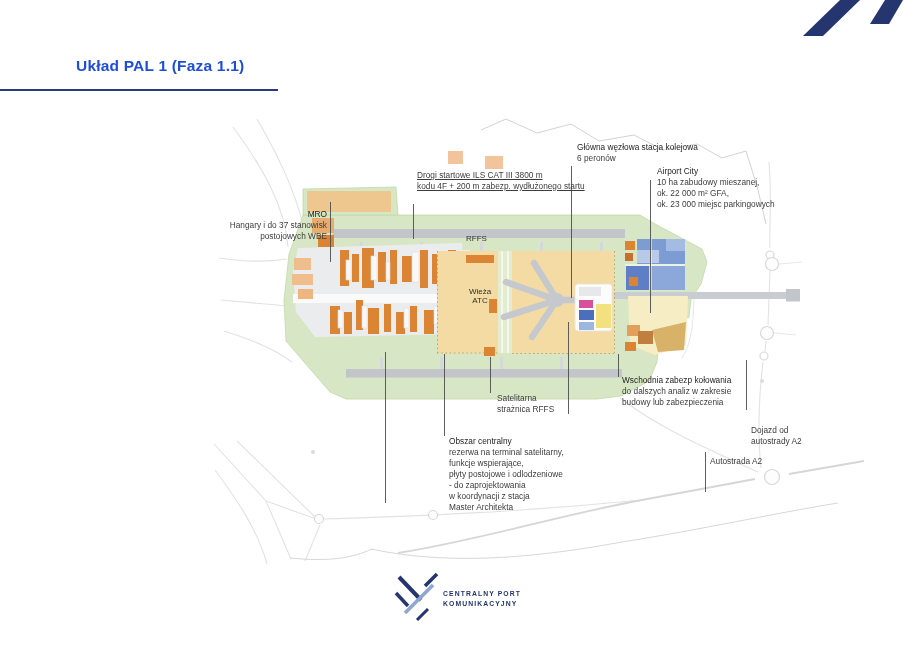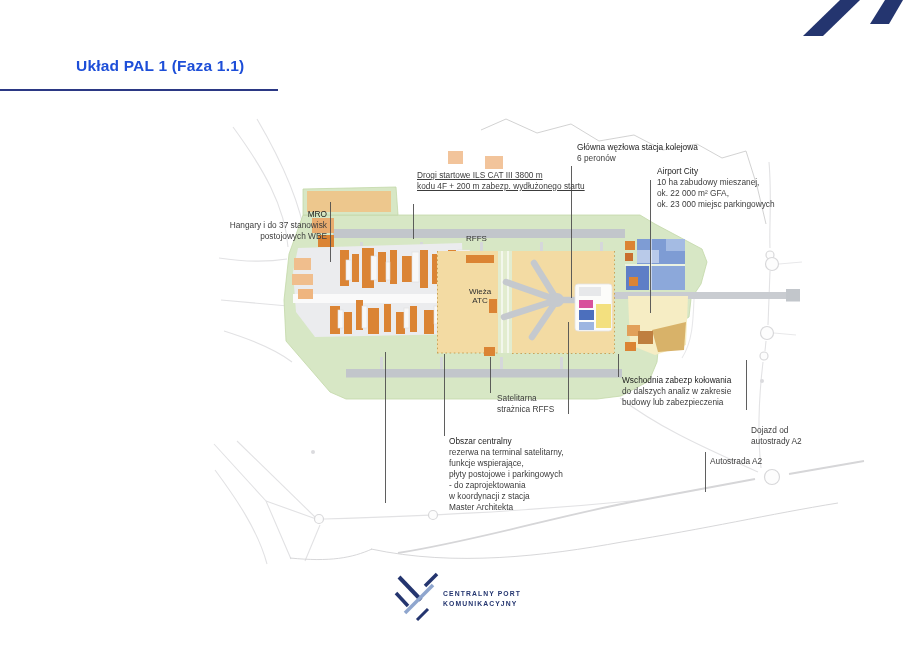--- a/index.html
+++ b/index.html
@@ -274,21 +274,21 @@
   <div class="ann" style="left:751px;top:384px;margin-top:41px;">
     <div>Dojazd od</div>
     <div>autostrady A2</div>
   </div>
 
 
   <div class="ann" style="left:449px;top:436px;">
     <div class="t">Obszar centralny</div>
     <div>rezerwa na terminal satelitarny,</div>
     <div>funkcje wspierające,</div>
-    <div>płyty postojowe i parkingowych</div>
+    <div>płyty postojowe i odlodzeniowe</div>
     <div>- do zaprojektowania</div>
     <div>w koordynacji z stacja</div>
     <div>Master Architekta</div>
   </div>
 
 
   <div class="ann" style="left:710px;top:456px;">Autostrada A2</div>
 
   <div class="footer-text">
     <div>CENTRALNY PORT</div>

